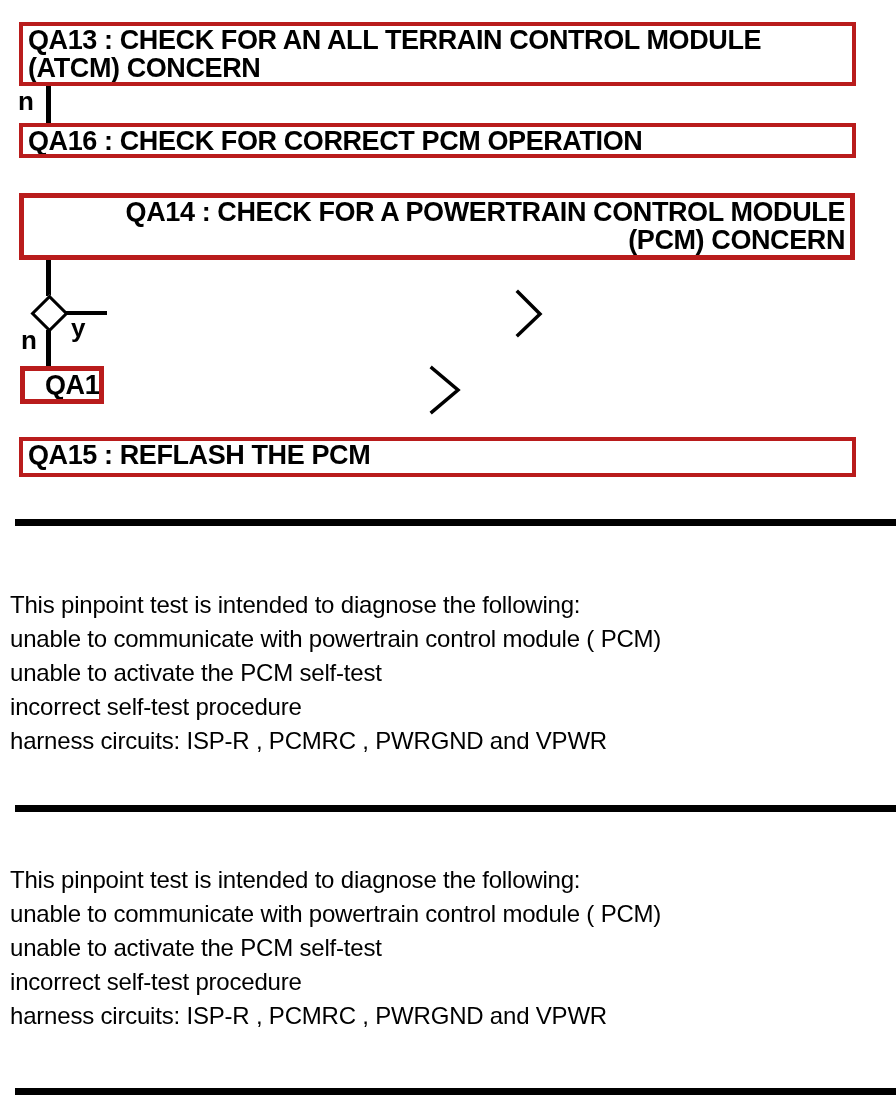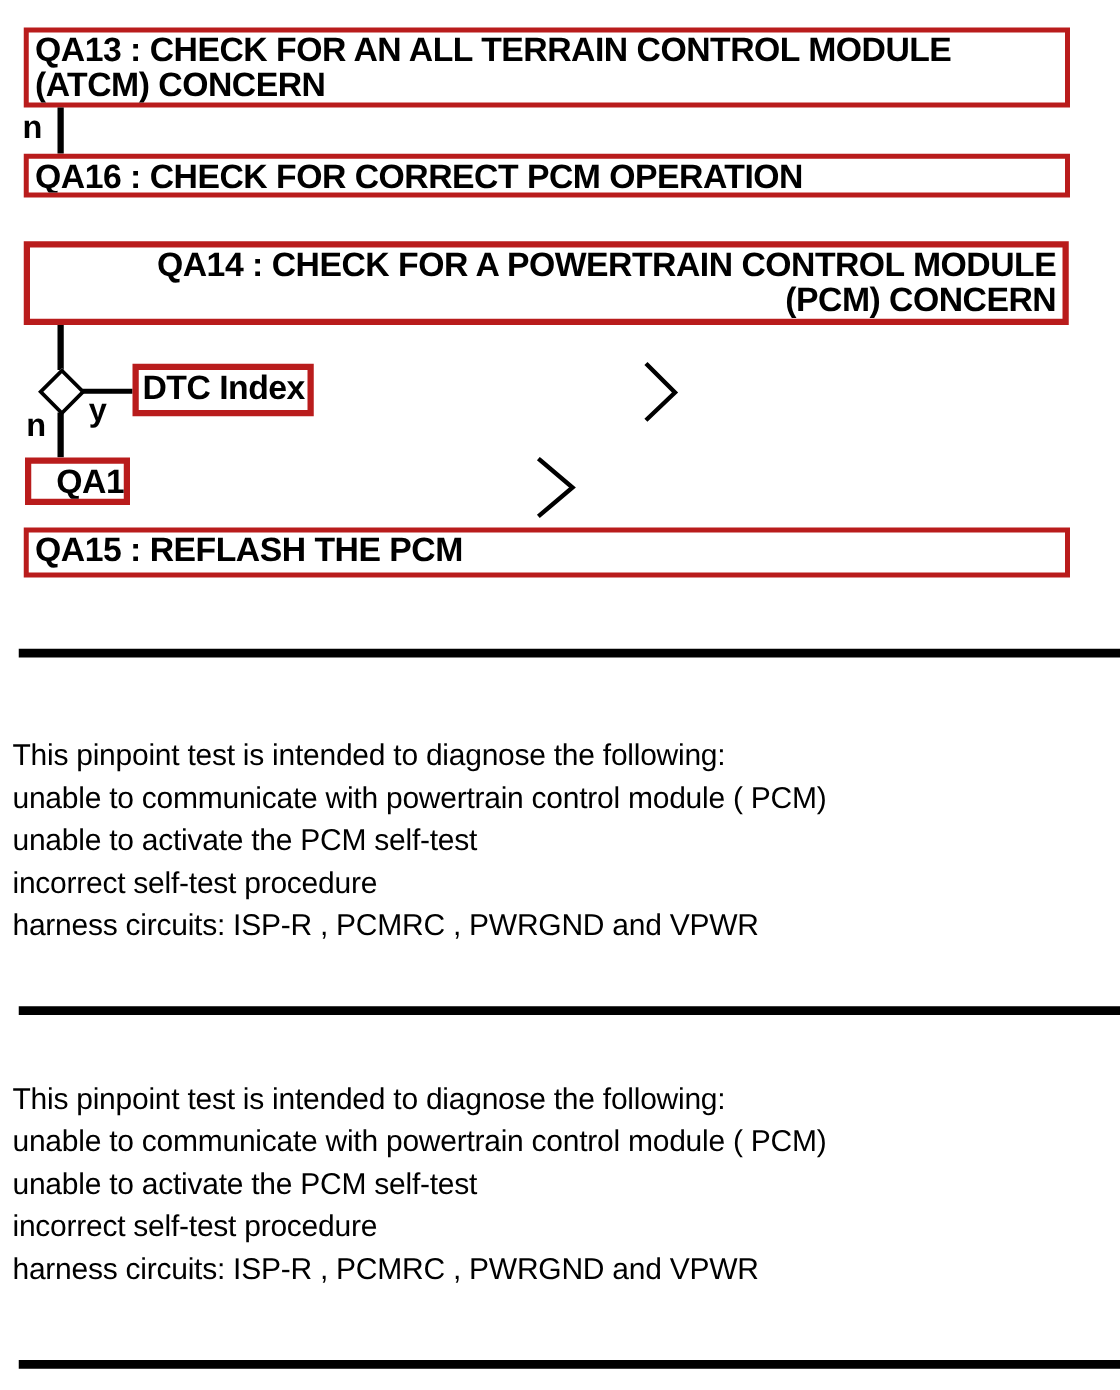--- a/index.html
+++ b/index.html
@@ -58,38 +58,35 @@
 
   <div class="conn" style="left:46px; top:260px; width:5px; height:36px;"></div>
 
   <div class="diamond"></div>
 
   <div class="branch-label" style="left:71px; top:315px;">y</div>
   <div class="branch-label" style="left:21px; top:327px;">n</div>
 
   <div class="conn" style="left:66px; top:311px; width:41px; height:4px;"></div>
 
-  <div class="fc-box thick vcenter" style="left:106px; top:291px; width:145px; height:42px; padding:0 3px;">
-    <span>DTC Index</span>
-  </div>
 
   <div class="conn" style="left:46px; top:330px; width:5px; height:36px;"></div>
 
   <div class="fc-box thick vcenter" style="left:20px; top:366px; width:84px; height:38px; padding:0 20px;">
     <span>QA15</span>
   </div>
 
   <svg class="chev" style="left:505px; top:282px;" width="55" height="65" viewBox="0 0 55 65">
     <polyline points="13,10 35,32 13,53"></polyline>
   </svg>
   <svg class="chev" style="left:420px; top:358px;" width="55" height="65" viewBox="0 0 55 65">
     <polyline points="12,10 38,32 12,54"></polyline>
   </svg>
 
-  <div class="fc-box vcenter" style="left:19px; top:422px; width:837px; height:40px;">
+  <div class="fc-box vcenter" style="left:19px; top:437px; width:837px; height:40px;">
     <span>QA15 : REFLASH THE PCM</span>
   </div>
 
   <div class="divider" style="top:519px;"></div>
 
   <div class="note" style="top:588px;">
     <div>This pinpoint test is intended to diagnose the following:</div>
     <div>unable to communicate with powertrain control module ( PCM)</div>
     <div>unable to activate the PCM self-test</div>
     <div>incorrect self-test procedure</div>

